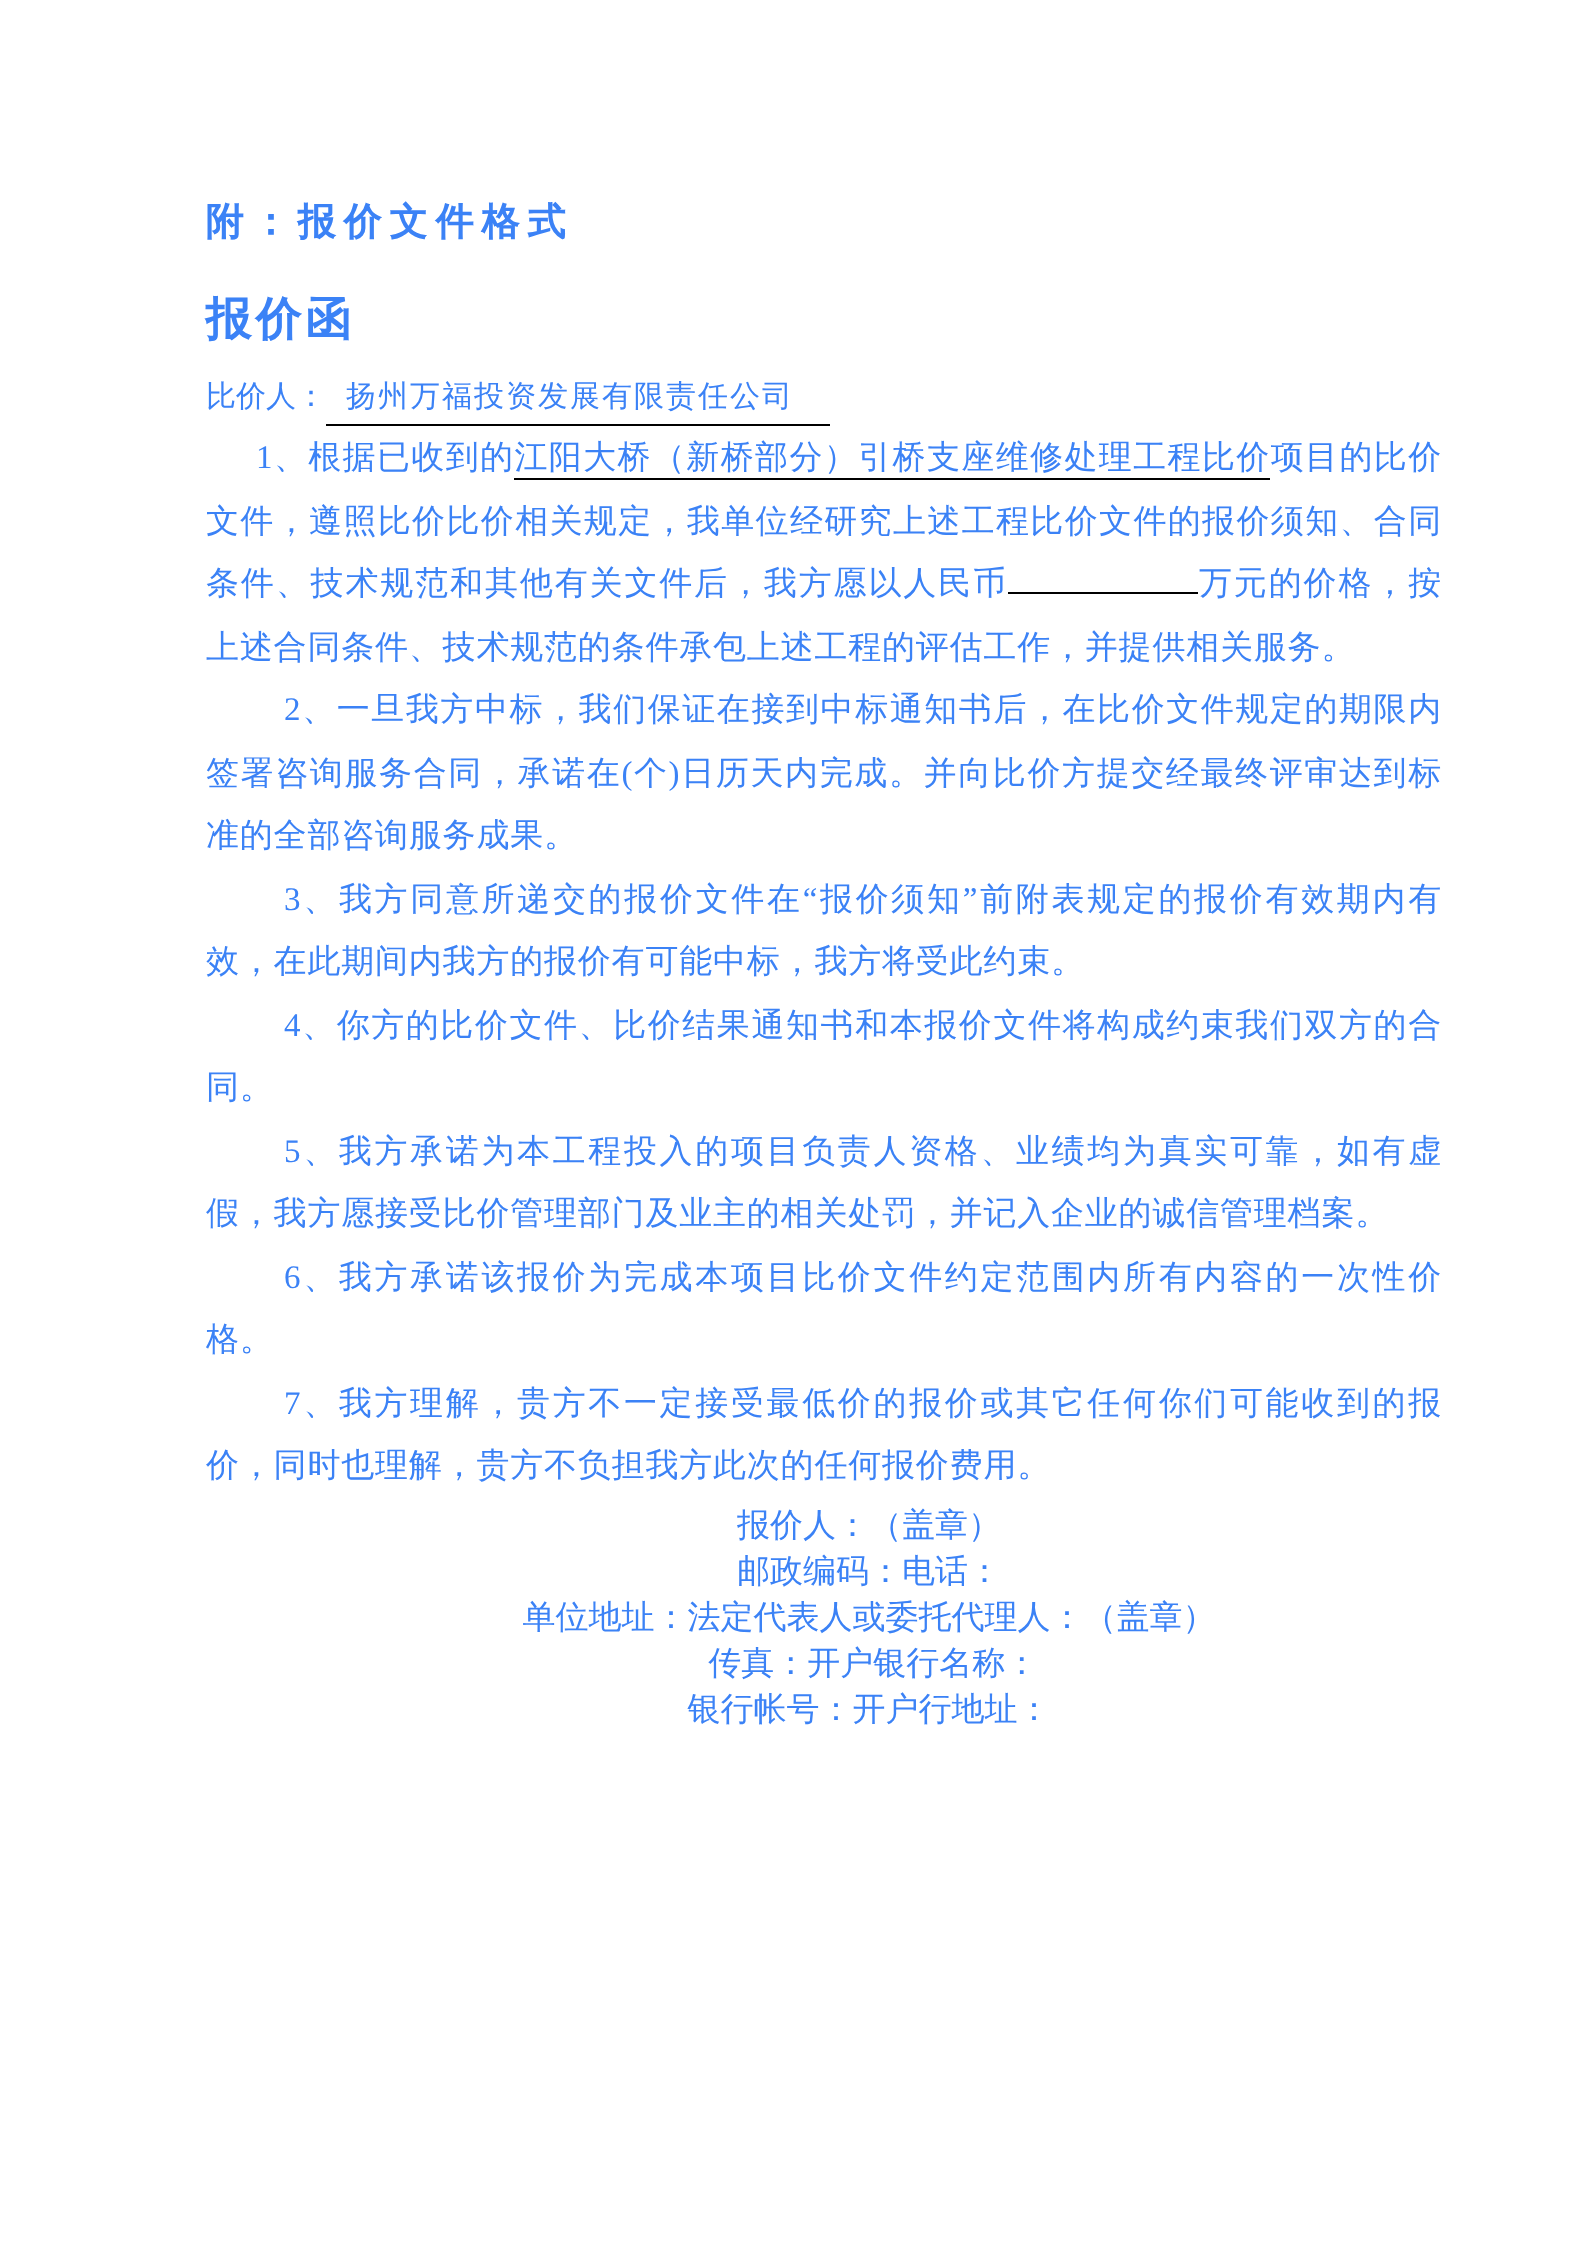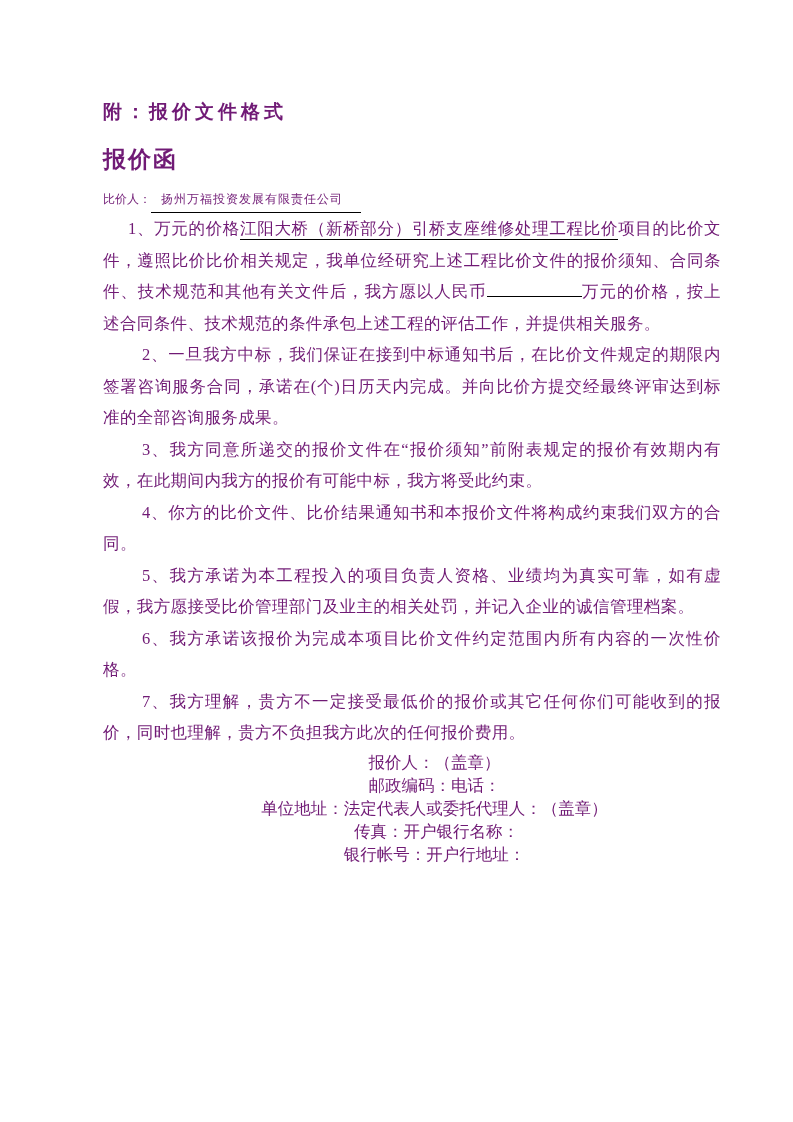--- a/index.html
+++ b/index.html
@@ -3,41 +3,41 @@
 <meta charset="utf-8">
 <style>
   * { margin: 0; padding: 0; box-sizing: border-box; }
   html, body { background: #ffffff; }
   .page {
     position: relative;
     width: 793px;
     height: 974px;
     margin: 0 auto;
     background: #ffffff;
-    color: #701a75;
+    color: #3b82f6;
     font-family: "Liberation Serif", "DejaVu Serif", serif;
     padding: 99px 72px 0 103px;
     overflow: hidden;
   }
   .att-heading {
     font-size: 19px;
     font-weight: bold;
     letter-spacing: 4px;
     line-height: 26px;
   }
   .doc-title {
     font-size: 23px;
     font-weight: bold;
     text-align: left;
     letter-spacing: 2px;
     line-height: 30px;
     margin-top: 20px;
   }
   .bidder-line {
-    font-size: 12px;
+    font-size: 15px;
     line-height: 24px;
     margin-top: 12px;
     white-space: nowrap;
   }
   .bidder-name {
     display: inline-block;
     border-bottom: 1.5px solid #000;
     padding: 0 18px 1px 10px;
     letter-spacing: 1px;
   }
@@ -82,21 +82,21 @@
 <body>
 
 <div class="page">
 
   <div class="att-heading">附：报价文件格式</div>
 
   <div class="doc-title">报价函</div>
 
   <div class="bidder-line"><span>比价人：</span><span class="bidder-name">扬州万福投资发展有限责任公司</span></div>
 
-  <p class="body-text para-first"><span>1、</span><span>万元的价格</span><span class="underlined">江阳大桥（新桥部分）引桥支座维修处理工程比价</span><span>项目的比价文件，遵照比价比价相关规定，我单位经研究上述工程比价文件的报价须知、合同条件、技术规范和其他有关文件后，我方愿以人民币</span><span class="blank"></span><span>万元的价格，按上述合同条件、技术规范的条件承包上述工程的评估工作，并提供相关服务。</span></p>
+  <p class="body-text para-first"><span>1、</span><span>根据已收到的</span><span class="underlined">江阳大桥（新桥部分）引桥支座维修处理工程比价</span><span>项目的比价文件，遵照比价比价相关规定，我单位经研究上述工程比价文件的报价须知、合同条件、技术规范和其他有关文件后，我方愿以人民币</span><span class="blank"></span><span>万元的价格，按上述合同条件、技术规范的条件承包上述工程的评估工作，并提供相关服务。</span></p>
 
   <p class="body-text para-num"><span>2、</span><span>一旦我方中标，我们保证在接到中标通知书后，在比价文件规定的期限内签署咨询服务合同，承诺在(个)日历天内完成。并向比价方提交经最终评审达到标准的全部咨询服务成果。</span></p>
 
   <p class="body-text para-num"><span>3、</span><span>我方同意所递交的报价文件在“报价须知”前附表规定的报价有效期内有效，在此期间内我方的报价有可能中标，我方将受此约束。</span></p>
 
   <p class="body-text para-num"><span>4、</span><span>你方的比价文件、比价结果通知书和本报价文件将构成约束我们双方的合同。</span></p>
 
   <p class="body-text para-num"><span>5、</span><span>我方承诺为本工程投入的项目负责人资格、业绩均为真实可靠，如有虚假，我方愿接受比价管理部门及业主的相关处罚，并记入企业的诚信管理档案。</span></p>
 
   <p class="body-text para-num"><span>6、</span><span>我方承诺该报价为完成本项目比价文件约定范围内所有内容的一次性价格。</span></p>

